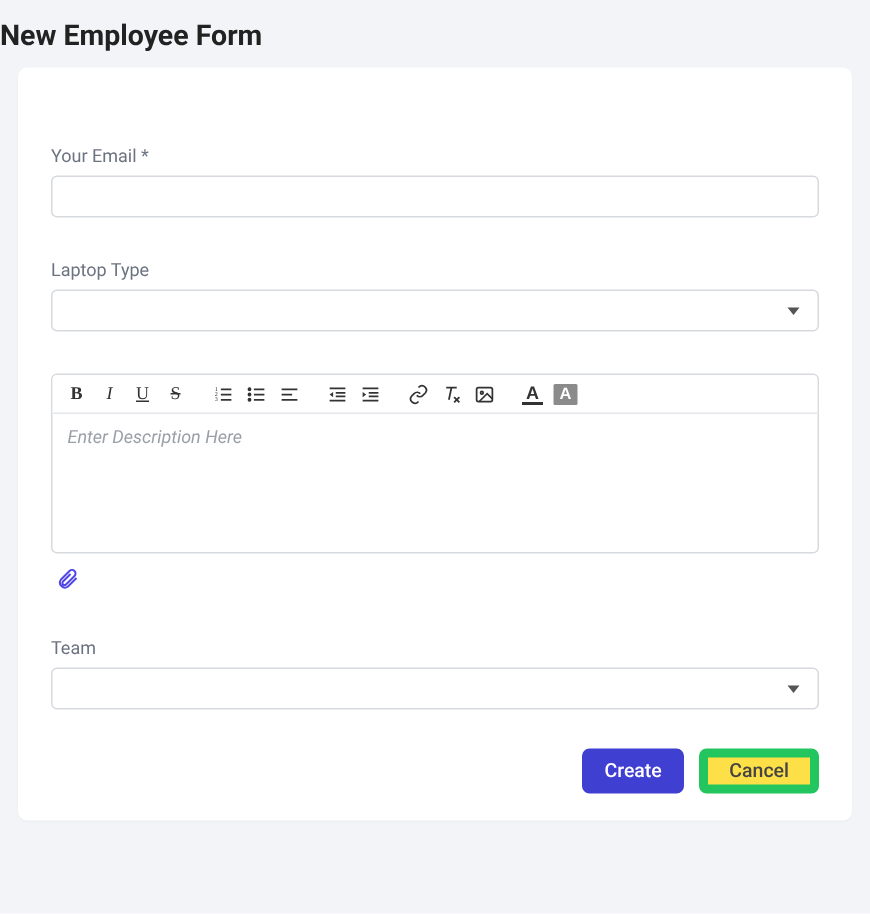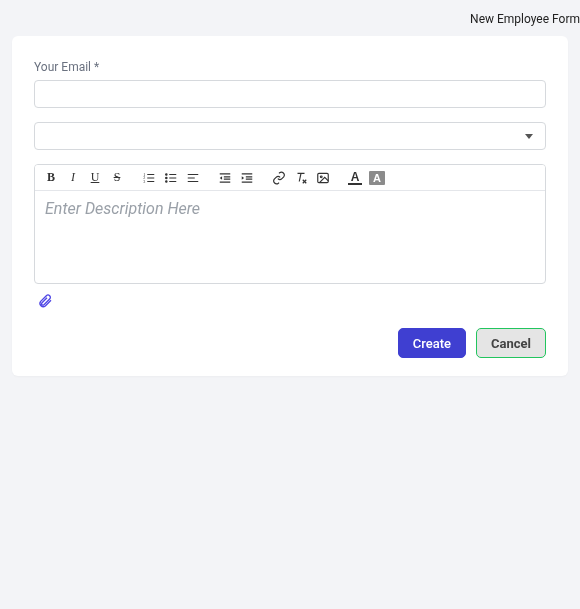--- a/index.html
+++ b/index.html
@@ -7,34 +7,34 @@
   body {
     background:#f3f4f7;
     font-family: -apple-system, BlinkMacSystemFont, "Segoe UI", Roboto, Arial, sans-serif;
     font-size:13px;
     color:#333;
     width:580px;
     height:609px;
     overflow:hidden;
   }
   .page-title {
-    text-align:right;
-    font-weight:400;
-    font-size:12px;
+    text-align:left;
+    font-weight:700;
+    font-size:19px;
     color:#222;
     padding:12px 0 10px 0;
   }
   .card {
     background:#fff;
     margin:0 12px 12px 12px;
     border-radius:6px;
     padding:24px 22px 18px 22px;
     box-shadow:0 1px 2px rgba(0,0,0,0.03);
   }
-  .field { margin-bottom:14px; }
+  .field { margin-bottom:14px;margin-top:28px; }
   .field-label {
     font-size:12px;
     color:#6b7280;
     margin-bottom:6px;
     display:block;
   }
   .text-input, .select-input, .date-input {
     width:100%;
     height:28px;
     border:1px solid #d6d9dd;
@@ -90,74 +90,74 @@
     border-radius:1px;
   }
   .font-a {
     font-family:Arial, sans-serif; font-weight:700; font-size:12px;
     border-bottom:2px solid #333;
     line-height:12px; width:14px; text-align:center;
   }
   .editor-body {
     height:92px;
     padding:8px 10px;
-    font-size:16px;
+    font-size:12px;
     font-style:italic;
     color:#9aa0a8;
     outline:none;
   }
   .attach-row { margin-top:6px; margin-bottom:12px; }
   .attach {
     width:22px; height:22px;
     display:flex; align-items:center; justify-content:center;
     color:#4f46e5;
     cursor:pointer;
   }
   .footer {
     display:flex;
     justify-content:flex-end;
     gap:10px;
-    margin-top:16px;
+    margin-top:26px;
   }
   .btn {
     height:30px;
     padding:0 14px;
     border-radius:5px;
     font-size:13px;
     font-weight:500;
     cursor:pointer;
     display:flex; align-items:center; justify-content:center;
   }
   .btn-primary {
     background:#3f3fd1;
     color:#fff;
     border:1px solid #3f3fd1;
   }
   .btn-secondary {
-    background:#e5e5e5;
+    background:#fde047;
     color:#444;
-    border:1px solid #22c55e;
-    font-weight:bold;
+    border:6px solid #22c55e;
   }
 </style>
 </head>
 <body>
 
 <div class="page-title">New Employee Form</div>
 
 <div class="card">
 
   <div class="field">
     <label class="field-label">Your Email *</label>
     <input class="text-input" type="text" value="" style="">
   </div>
 
 
 
   <div class="field">
+    <label class="field-label">Laptop Type</label>
     <div class="select-input">
       <span></span>
       <span class="select-caret"></span>
     </div>
   </div>
 
   <div class="field">
     <div class="editor">
       <div class="toolbar">
         <span class="tb-btn bold">B</span>
@@ -249,19 +249,26 @@
     </div>
     <div class="attach-row">
       <span class="attach">
         <svg width="16" height="18" viewBox="0 0 24 24" fill="none" stroke="currentColor" stroke-width="2">
             <path d="M21 11l-8.5 8.5a5 5 0 0 1-7-7L14 4a3.5 3.5 0 0 1 5 5l-8.5 8.5a2 2 0 0 1-3-3L15 7"></path>
           </svg>
       </span>
     </div>
   </div>
 
+  <div class="field">
+    <label class="field-label">Team</label>
+    <div class="select-input">
+      <span></span>
+      <span class="select-caret"></span>
+    </div>
+  </div>
 
   <div class="footer">
     <div class="btn btn-primary">Create</div>
     <div class="btn btn-secondary">Cancel</div>
   </div>
 
 </div>
 
 </body></html>

